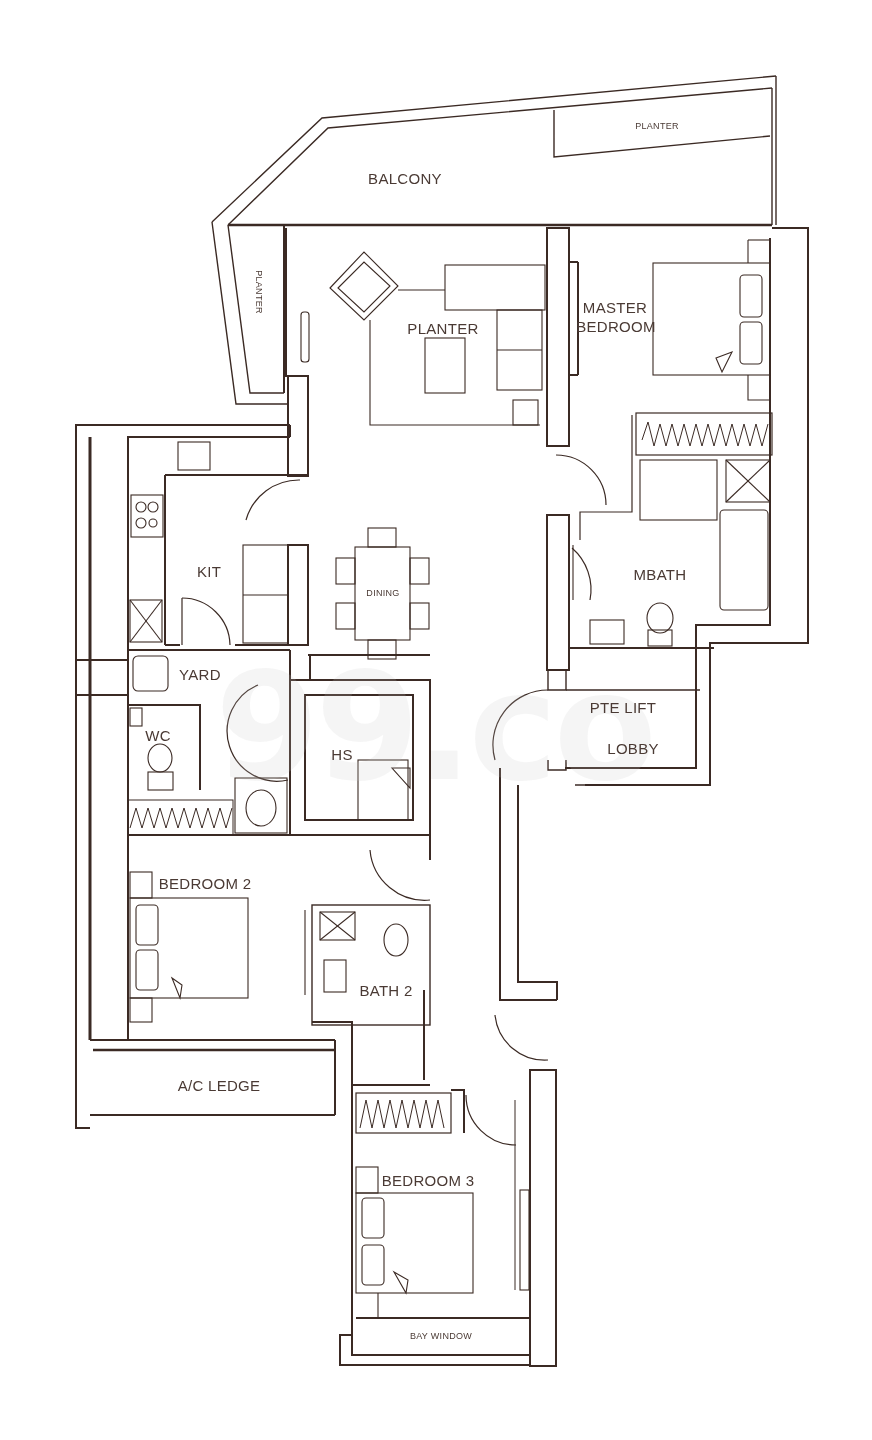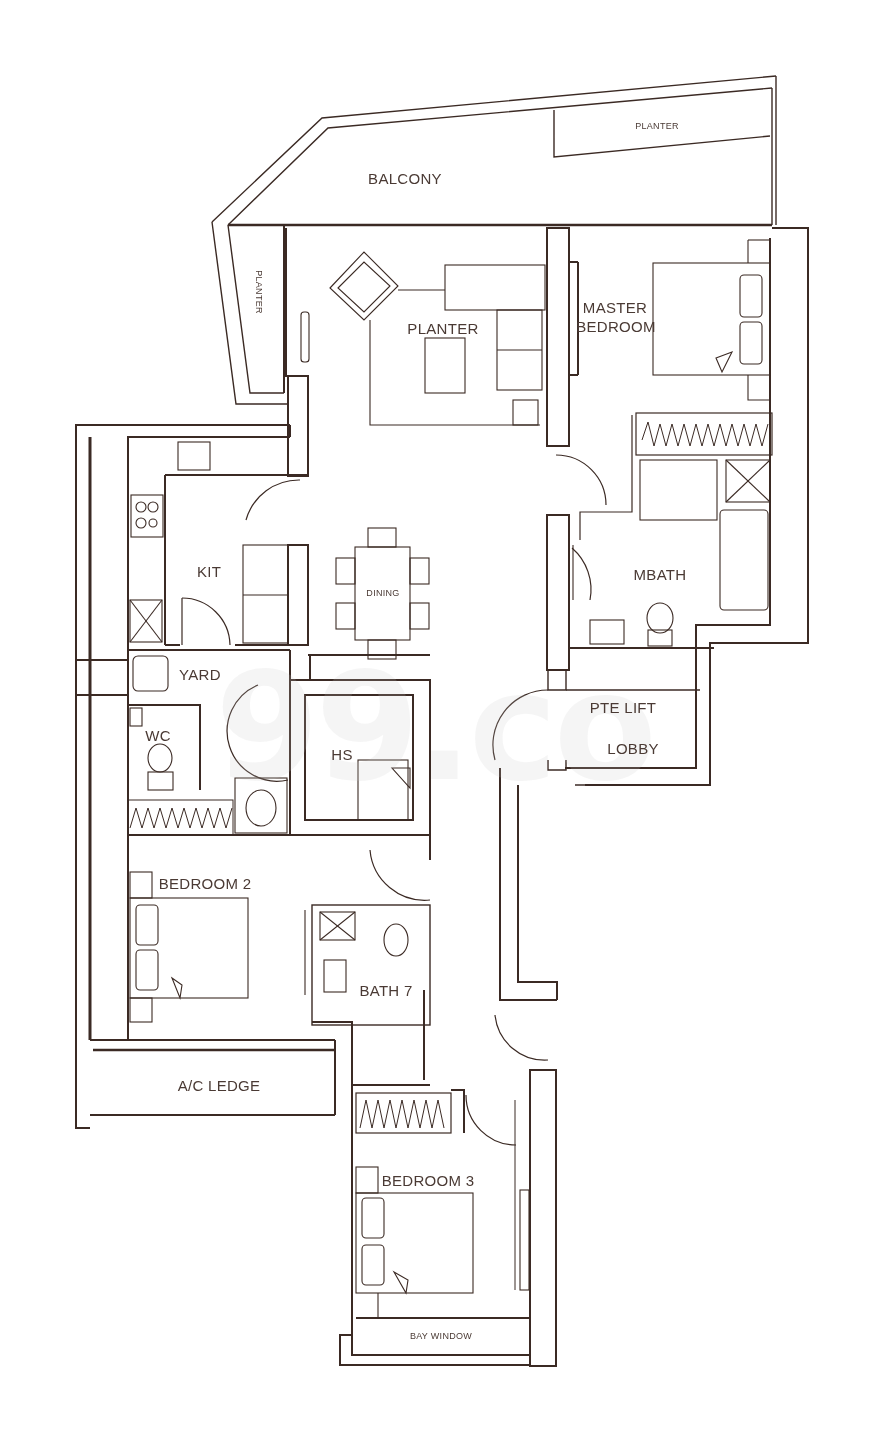--- a/index.html
+++ b/index.html
@@ -241,16 +241,16 @@
 <div class="room-label" style="left:616px; top:326px;">BEDROOM</div>
 <div class="room-label" style="left:209px; top:537px;margin-top:34px;">KIT</div>
 <div class="room-label small" style="left:383px; top:593px;">DINING</div>
 <div class="room-label" style="left:660px; top:574px;">MBATH</div>
 <div class="room-label" style="left:200px; top:674px;">YARD</div>
 <div class="room-label" style="left:158px; top:735px;">WC</div>
 <div class="room-label" style="left:342px; top:754px;">HS</div>
 <div class="room-label" style="left:623px; top:707px;">PTE LIFT</div>
 <div class="room-label" style="left:623px; top:748px;padding-left:20px;">LOBBY</div>
 <div class="room-label" style="left:205px; top:883px;">BEDROOM 2</div>
-<div class="room-label" style="left:386px; top:990px;">BATH 7</div>
+<div class="room-label" style="left:386px; top:990px;">BATH 2</div>
 <div class="room-label" style="left:219px; top:1085px;">A/C LEDGE</div>
 <div class="room-label" style="left:428px; top:1180px;">BEDROOM 3</div>
 <div class="room-label small" style="left:441px; top:1336px;">BAY WINDOW</div>
 
 </body></html>

